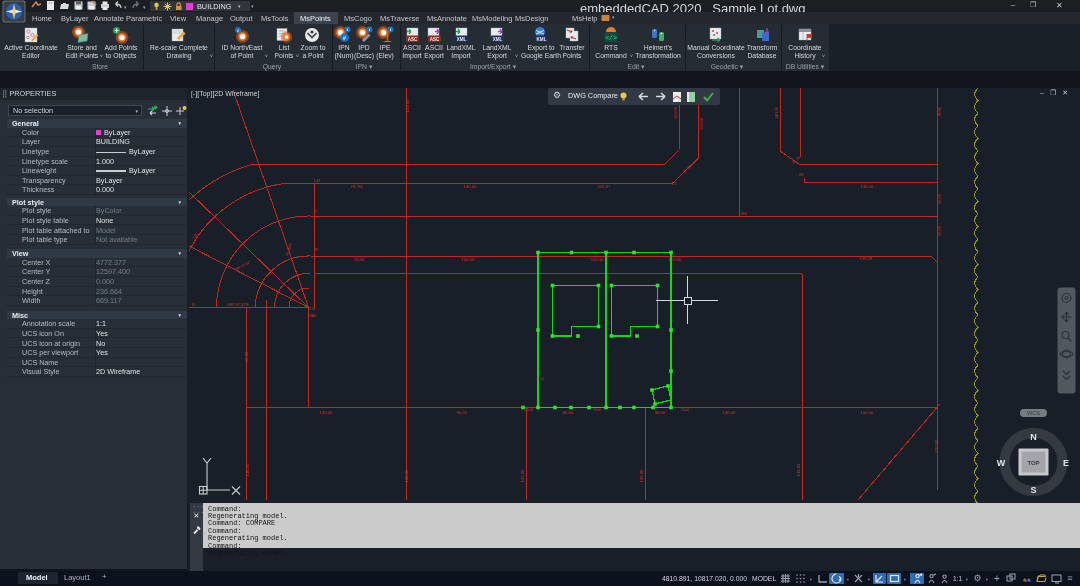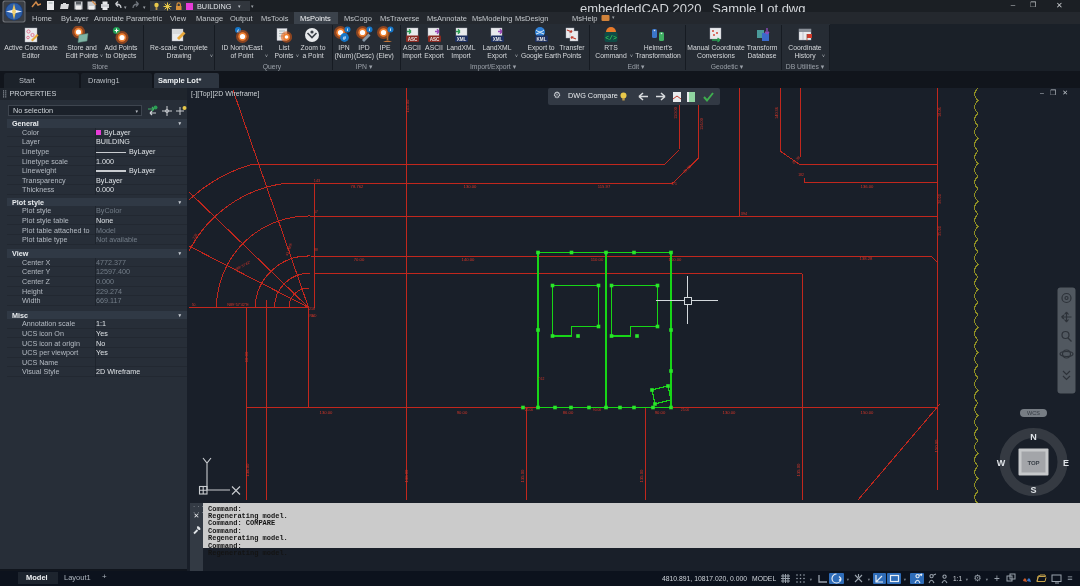--- a/index.html
+++ b/index.html
@@ -25,21 +25,21 @@
 .sect .chev{position:absolute;right:6px;top:0;font-size:5px;color:#c7ccd2;}
 .prow{position:absolute;left:7px;width:180px;height:9.6px;font-size:7.2px;line-height:9.8px;color:#b5bbc3;border-bottom:1px solid #222831;}
 .prow .lbl{position:absolute;left:15px;top:0;white-space:nowrap;}
 .prow .val{position:absolute;left:89px;top:0;color:#dde1e5;white-space:nowrap;}
 .prow .val.dim{color:#737d88;}
 
 #canvas{position:absolute;left:187px;top:88px;width:893px;height:483px;background:#191f29;overflow:hidden;}
 
 #cmdwin{position:absolute;left:190px;top:503px;width:890px;height:68px;}
 #cmdstrip{position:absolute;left:0;top:0;width:13px;height:68px;background:#333a44;}
-#cmdtext{position:absolute;left:13px;top:0;width:877px;height:45px;background:#cbcbcb;font-family:"Liberation Mono",monospace;font-size:7px;color:#141414;font-weight:bold;}
+#cmdtext{position:absolute;left:13px;top:0;width:877px;height:45px;background:#cbcbcb;font-family:"Liberation Mono",monospace;font-size:7px;color:#141414;}
 .cline{position:absolute;left:5px;height:7.4px;line-height:7.4px;white-space:pre;}
 #cmdinput{position:absolute;left:13px;top:55.5px;width:877px;height:12.5px;background:#f4f4f4;}
 
 #statusbar{position:absolute;left:0;top:571px;width:1080px;height:15px;background:#0c121d;}
 .sico{position:absolute;top:2px;height:11px;line-height:11px;font-size:8px;color:#98a2ad;text-align:center;}
 .sico.hl{background:#2e6cb8;color:#e8eef5;border-radius:1px;}
 </style></head><body>
 <div id="page">
 
 <div id="titlebar"></div>
@@ -316,28 +316,20 @@
       <svg class="ricon" style="left:805px" width="18" height="18">
         <rect x="3" y="3" width="12" height="11" fill="#e9ebed" stroke="#aab" stroke-width="0.4"></rect>
         <rect x="3" y="3" width="12" height="3" fill="#8a9098"></rect>
         <line x1="7" y1="6" x2="7" y2="14" stroke="#aab" stroke-width="0.6"></line>
         <rect x="11" y="8" width="5" height="4" fill="#d03a2a"></rect>
         <line x1="11" y1="8" x2="11" y2="15" stroke="#8a4a3a" stroke-width="0.8"></line>
       </svg>
       <div class="rbtxt" style="left:805px">Coordinate<br>History</div>
       <div class="rcaret" style="left:822px;top:29px;">˅</div>
     </div>
-    <div id="tabrow">
-      <div class="ftab" style="left:4px;width:75px;background:#1c222a;padding-left:15px;">Start</div>
-      <div class="ftab" style="left:81px;width:71px;background:#1c222a;padding-left:7px;">Drawing1</div>
-      <div class="abs" style="left:138px;top:75px;font-size:7px;color:#aeb4ba;">✕</div>
-      <div class="ftab" style="left:154px;width:65px;background:#2d3540;color:#eef1f3;font-weight:bold;padding-left:4px;">Sample Lot*</div>
-      <div class="abs" style="left:207px;top:75px;font-size:7px;color:#c8cdd2;">✕</div>
-      <div class="abs" style="left:225px;top:74px;font-size:8px;color:#aeb4ba;">+</div>
-    </div>
     <div id="props">
 <div class="hdr"><span style="color:#8a9098;margin-left:2px;">⣿</span>&nbsp;PROPERTIES</div>
 <div class="combo">No selection<span style="position:absolute;right:3px;top:1px;font-size:5px;color:#b9bec4;">▾</span></div>
 <svg class="abs" style="left:146px;top:17px" width="12" height="12">
         <path d="M2 4 h6 m0 0 l-2 -2 m2 2 l-2 2" stroke="#3fae62" stroke-width="1.2" fill="none"></path>
         <path d="M10 8 h-6 m0 0 l2 -2 m-2 2 l2 2" stroke="#c9ccd0" stroke-width="1.2" fill="none"></path>
         <circle cx="9.5" cy="2.5" r="2" fill="#2a9e53"></circle>
       </svg>
 <svg class="abs" style="left:161px;top:17px" width="12" height="12">
         <path d="M6 1 V11 M1 6 H11" stroke="#c9ccd0" stroke-width="1"></path>
@@ -401,21 +393,21 @@
       <div class="prow" style="top:179.4px">
         <span class="lbl">Center Y</span>
         <span class="val dim">12597.400</span>
       </div>
       <div class="prow" style="top:189.0px">
         <span class="lbl">Center Z</span>
         <span class="val dim">0.000</span>
       </div>
       <div class="prow" style="top:198.6px">
         <span class="lbl">Height</span>
-        <span class="val dim">229.274</span>
+        <span class="val dim">236.664</span>
       </div>
       <div class="prow" style="top:208.2px">
         <span class="lbl">Width</span>
         <span class="val dim">669.117</span>
       </div>
       <div class="sect" style="top:222.5px">Misc<span class="chev">▾</span></div>
       <div class="prow" style="top:231.3px">
         <span class="lbl">Annotation scale</span>
         <span class="val">1:1</span>
       </div>

